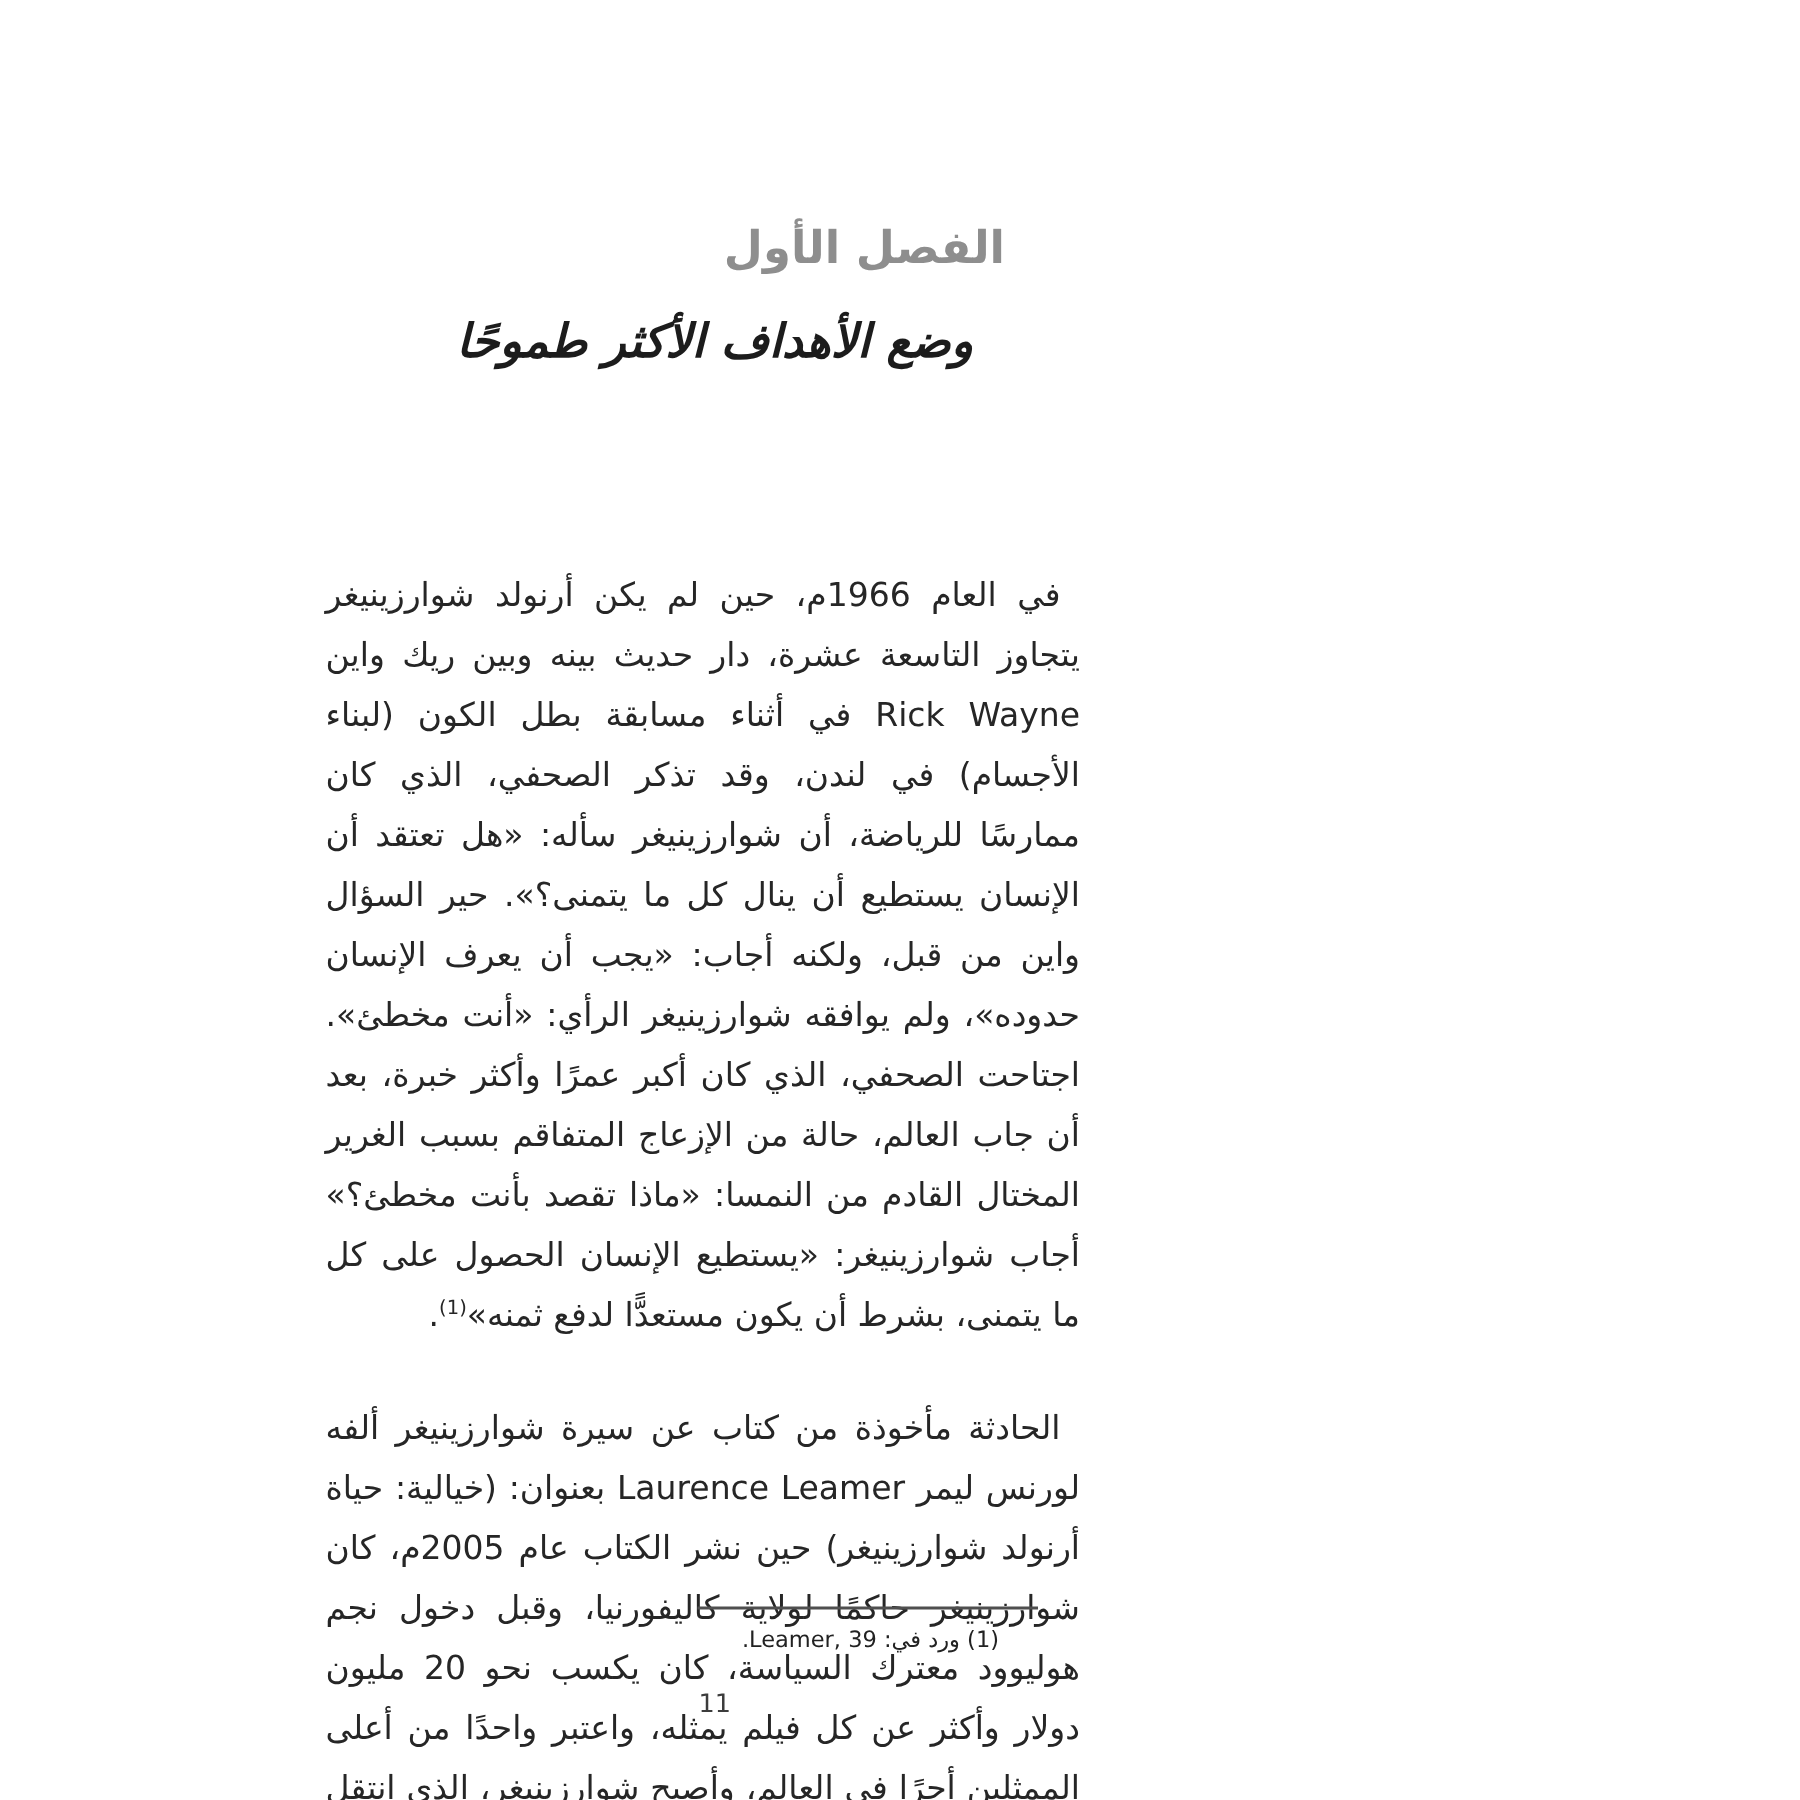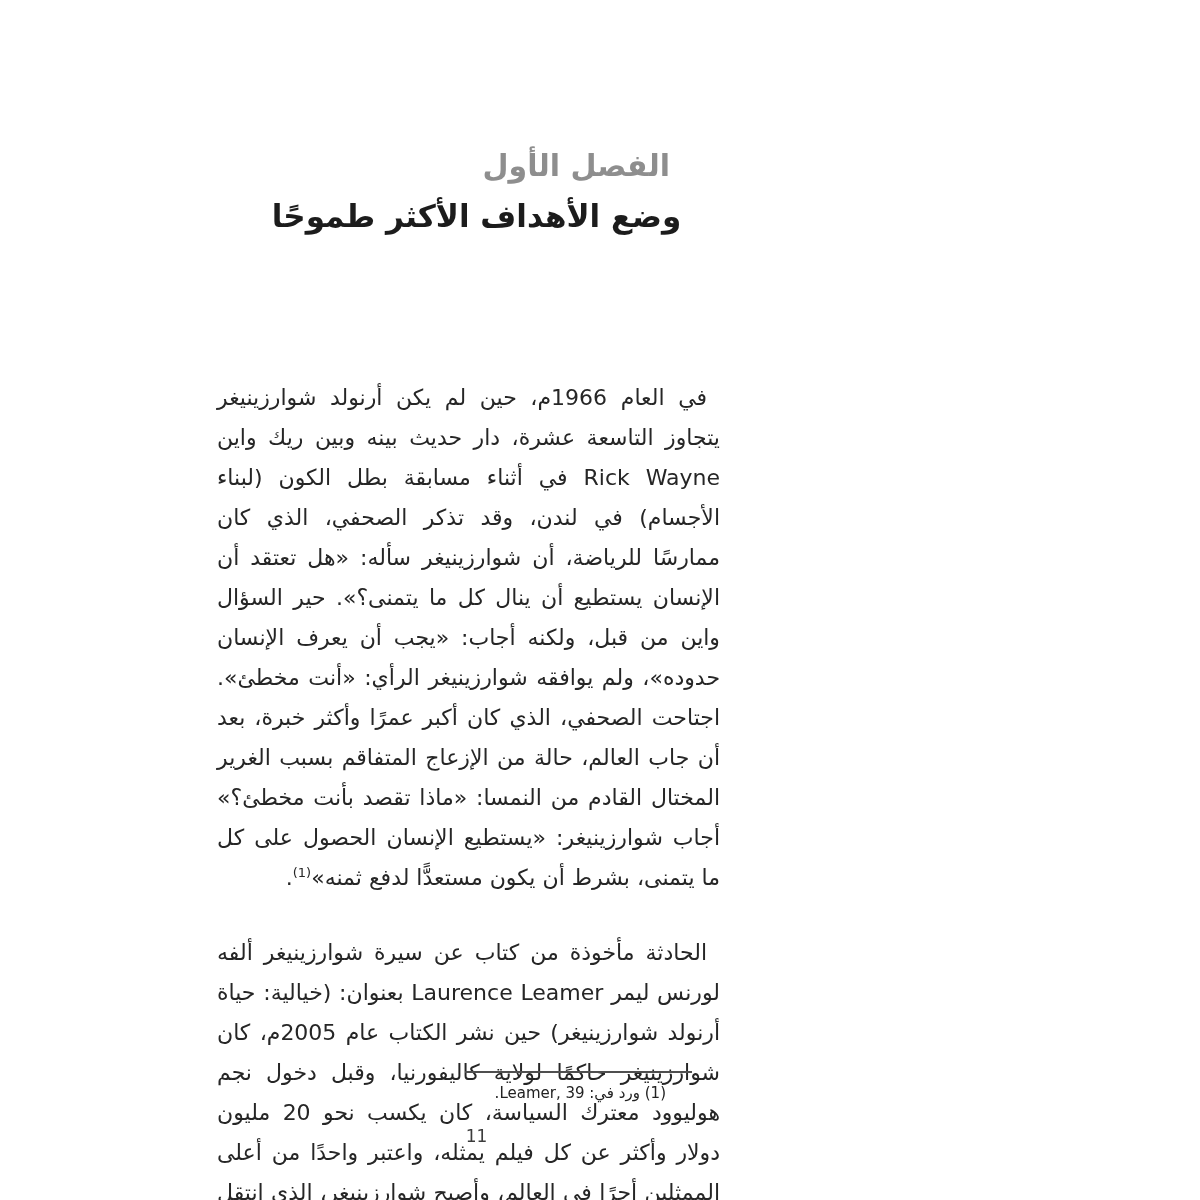--- a/index.html
+++ b/index.html
@@ -23,26 +23,27 @@
     font-size: 30px;
     font-weight: 700;
     color: #8e8e8e;
     letter-spacing: 0.5px;
   }
   .page-title {
     position: absolute;
     top: 198px;
     left: 233px;
     right: 236px;
-    margin: 0;
+    margin: 12px;
     direction: rtl;
     text-align: center;
     font-size: 31px;
     font-weight: 700;
     color: #1c1c1c;
+    font-style: italic;
   }
   .body-text {
     position: absolute;
     top: 378px;
     left: 217px;
     right: 236px;
     direction: rtl;
     text-align: justify;
     font-size: 22px;
     line-height: 40px;

